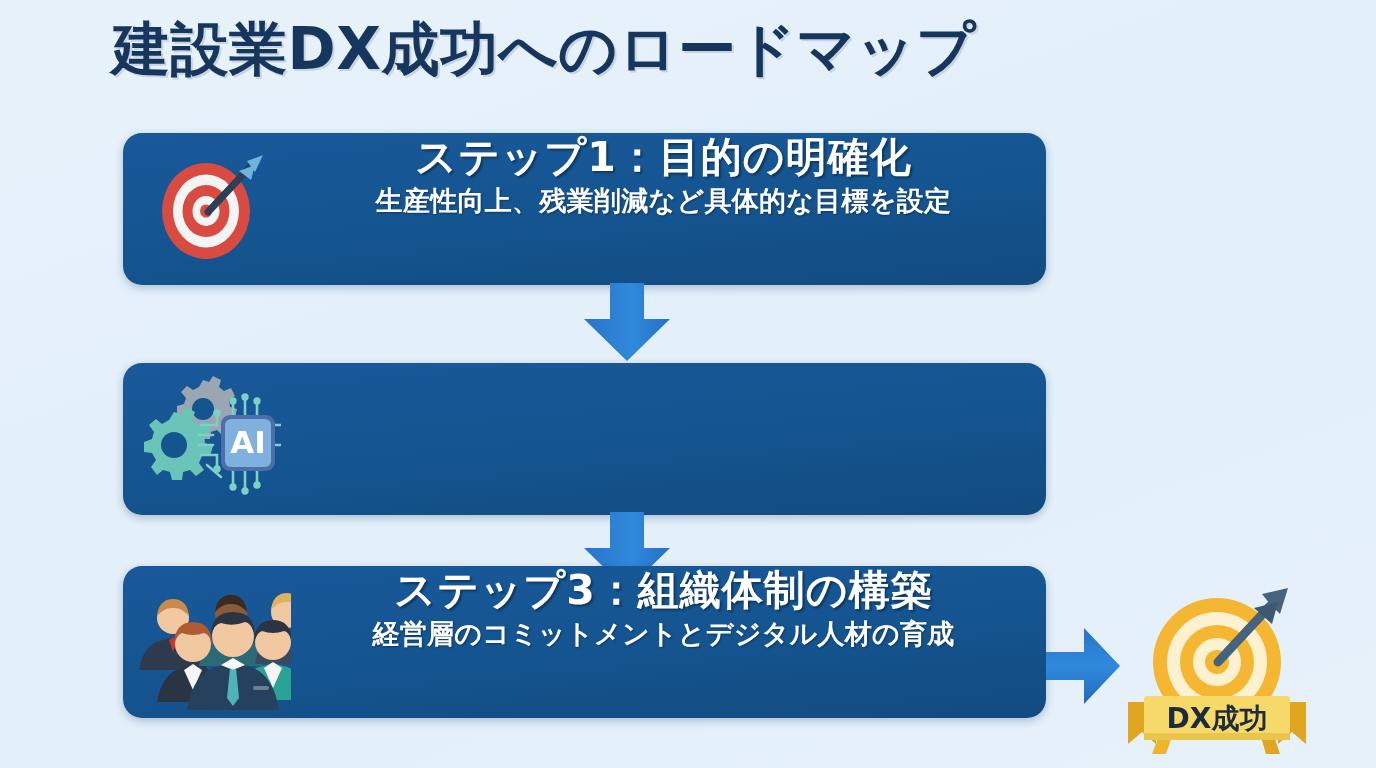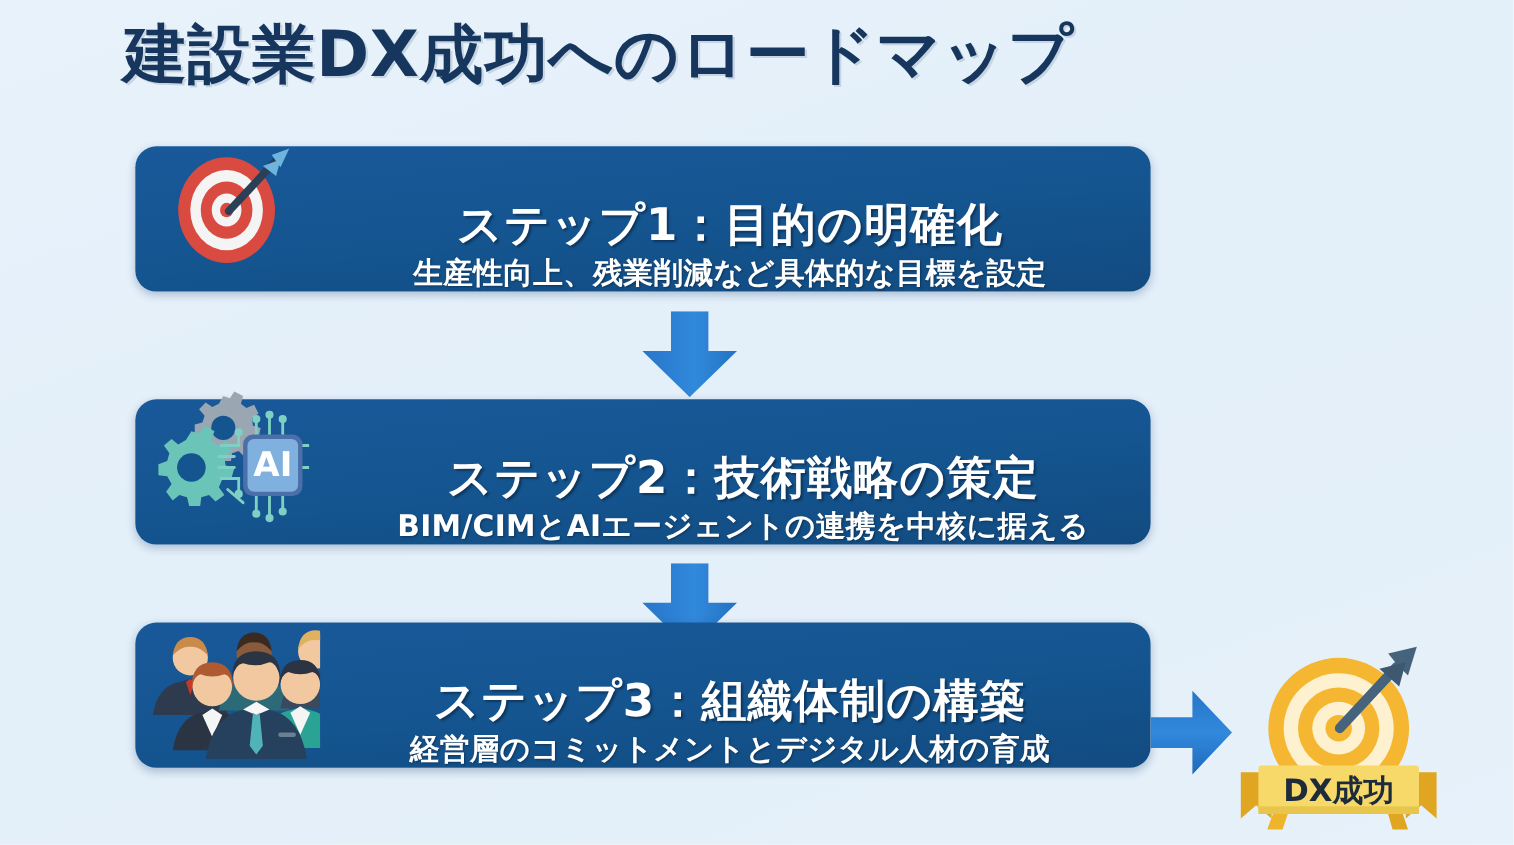--- a/index.html
+++ b/index.html
@@ -35,26 +35,26 @@
     text-shadow: 2px 2px 0 rgba(160,180,200,0.45);
     line-height: 1.15;
     white-space: nowrap;
   }
 
   
   .step-card {
     position: absolute;
     left: 123px;
     width: 923px;
-    height: 132px;
+    height: 152px;
     background: linear-gradient(175deg, #19599a 0%, #14548f 55%, #124b80 100%);
     border-radius: 19px;
     box-shadow: 0 3px 8px rgba(20,60,110,0.28);
     display: flex;
-    align-items: flex-end;
+    align-items: flex-start;
     box-sizing: border-box;
   }
   #step-card-1 { top: 133px; }
   #step-card-2 { top: 363px; gap: 24px; }
   #step-card-3 { top: 566px; }
 
   .card-icon {
     width: 176px;
     min-width: 176px;
     height: 152px;
@@ -193,24 +193,20 @@
             <circle cx="116" cy="112" r="2.4" fill="#7fd0c4"></circle>
           <path d="M132,52 L140,52"></path>
           <path d="M132,72 L140,72"></path>
         </g>
 
         <rect x="80" y="42" width="54" height="56" rx="9" fill="#4b6fa8"></rect>
         <rect x="84" y="46" width="46" height="48" rx="6" fill="#7fb0de"></rect>
         <text x="107" y="80" text-anchor="middle" font-family="'DejaVu Sans','Liberation Sans',sans-serif" font-size="31" font-weight="700" fill="#ffffff">AI</text>
       </svg>
     </div>
-    <div class="card-text">
-      <div class="card-heading">ステップ2：技術戦略の策定</div>
-      <div class="card-sub">BIM/CIMとAIエージェントの連携を中核に据える</div>
-    </div>
   </div>
 
   <div class="arrow-down" id="arrow-down-2">
     <svg width="122" height="78" viewBox="0 0 122 78" aria-hidden="true">
       <defs>
         <linearGradient id="ad2" x1="0" y1="0" x2="1" y2="0">
           <stop offset="0%" stop-color="#2775c8"></stop>
           <stop offset="55%" stop-color="#3189dc"></stop>
           <stop offset="100%" stop-color="#2472c3"></stop>
         </linearGradient>

